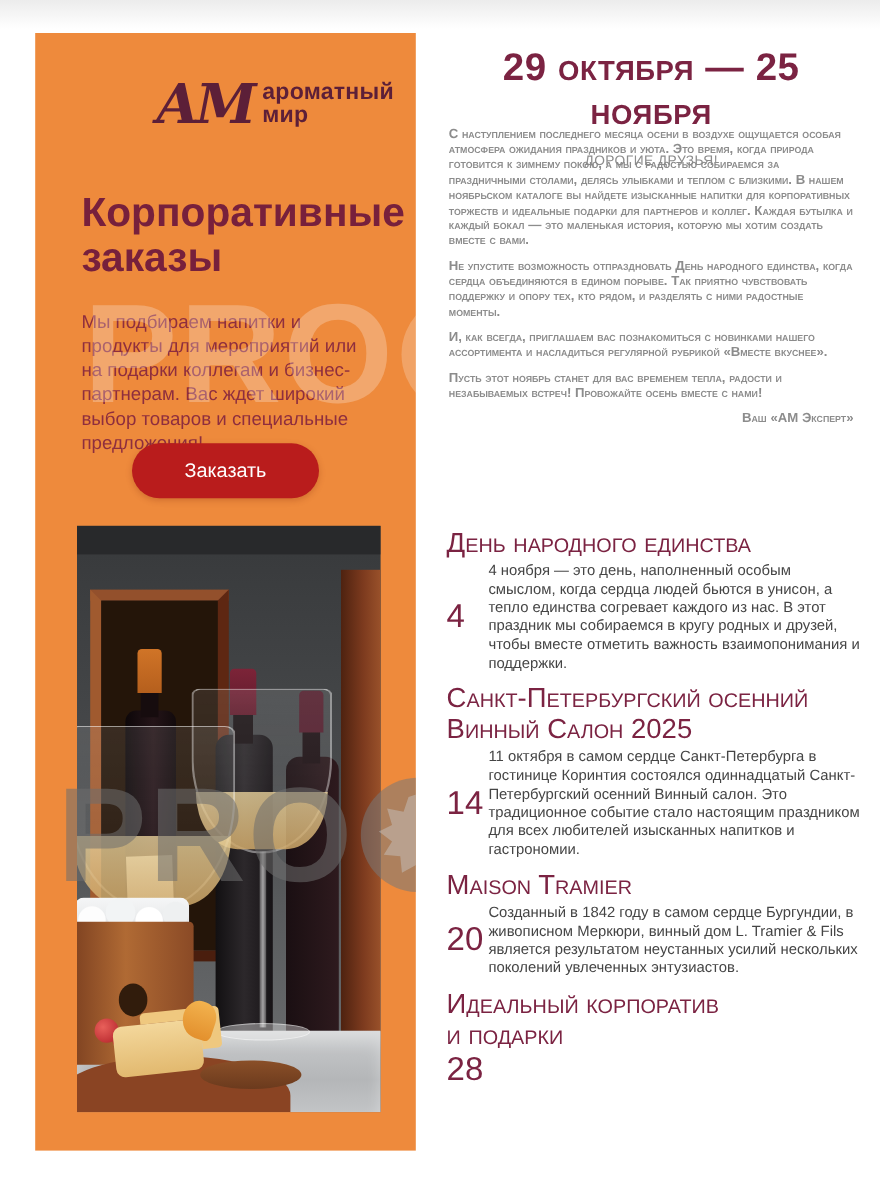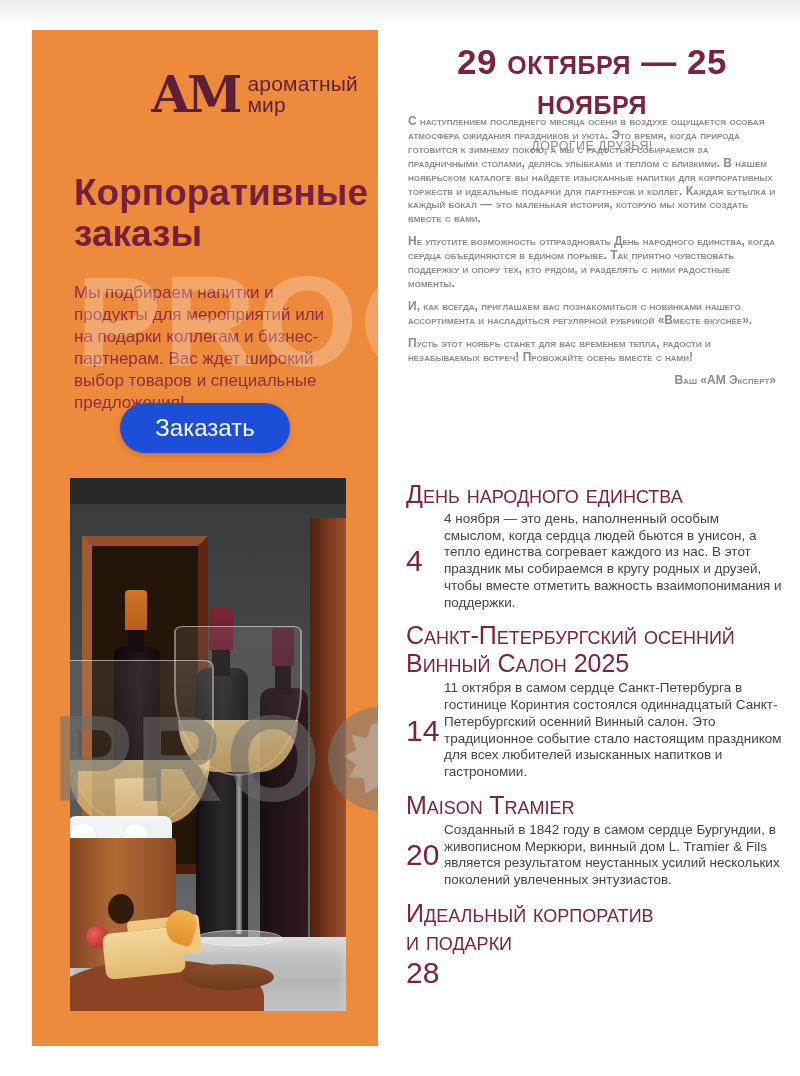--- a/index.html
+++ b/index.html
@@ -4,31 +4,31 @@
 <style>
   * { margin:0; padding:0; box-sizing:border-box; }
   html,body { width:800px; background:#fff; font-family:"Liberation Sans", sans-serif; }
   .page { position:relative; width:800px; height:1076px; overflow:hidden;
           background:linear-gradient(#ececec, #ffffff 26px); }
 
   
   .panel { position:absolute; left:32px; top:30px; width:346px; height:1016px;
            background:#EE8A3C; overflow:hidden; }
   .brand { position:absolute; top:42px; right:20px; display:flex; align-items:center; gap:9px; color:#5C1F38; }
-  .brand-monogram { font-family:"DejaVu Serif", serif; font-weight:700;
+  .brand-monogram { font-family:"DejaVu Serif", serif; font-style:italic; font-weight:700;
                     font-size:50px; line-height:0.9; letter-spacing:-4px; }
-  .brand-name { font-weight:400; font-size:21px; line-height:0.98; letter-spacing:0.2px; }
+  .brand-name { font-weight:700; font-size:21px; line-height:0.98; letter-spacing:0.2px; }
   .brand-name span { display:block; }
   .cover-title { position:absolute; left:42px; top:142px; width:290px;
                  font-size:37px; font-weight:600; color:#77203C; line-height:1.12; white-space:pre-line; }
   .cover-body { position:absolute; left:42px; top:252px; width:266px;
                 font-size:17px; line-height:1.3; color:#8E2E3E; }
   .order-btn { position:absolute; left:88px; top:373px; width:170px; height:50px;
-               border:none; border-radius:25px; background:#1d4ed8; color:#ffffff;
-               font-family:"Liberation Sans", sans-serif; font-size:24px;
+               border:none; border-radius:25px; background:#b91c1c; color:#ffffff;
+               font-family:"Liberation Sans", sans-serif; font-size:18px;
                display:flex; align-items:center; justify-content:center; cursor:pointer;
                box-shadow:0 2px 6px rgba(120,30,10,0.25); }
 
   
   .photo { position:absolute; left:38px; top:448px; width:276px; height:533px; overflow:hidden;
            background:linear-gradient(180deg,#37393b 0%,#47494b 40%,#5b5d5f 68%,#6e7072 100%); }
   .ph-topbar { position:absolute; left:0; top:0; width:100%; height:26px; background:#28292b; }
   .ph-box-left { position:absolute; left:12px; top:58px; width:126px; height:338px;
                  background:linear-gradient(90deg,#6e3018,#8a4322 30%,#5c2512);
                  border:10px solid #7c3b1e; border-color:#93502c #5e2712 #4a1e0e #a05a2f; }

